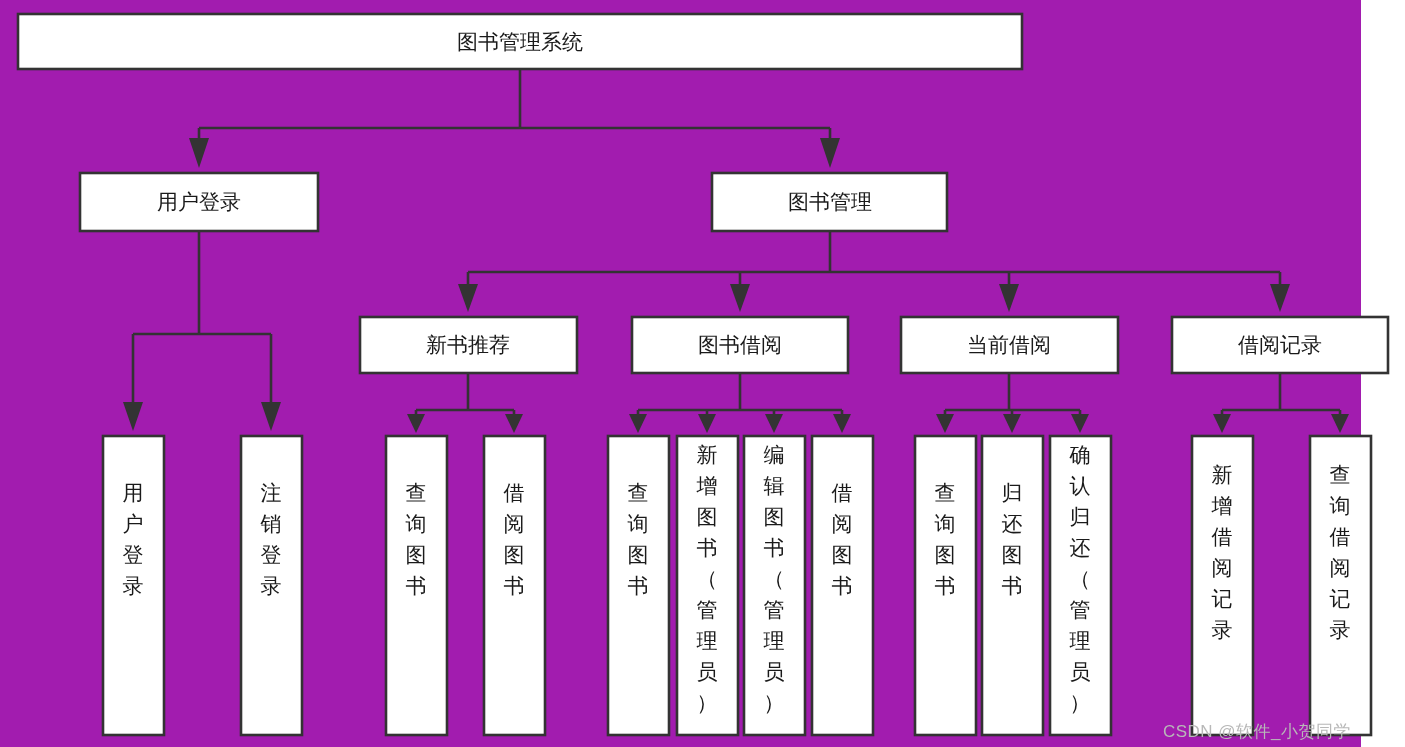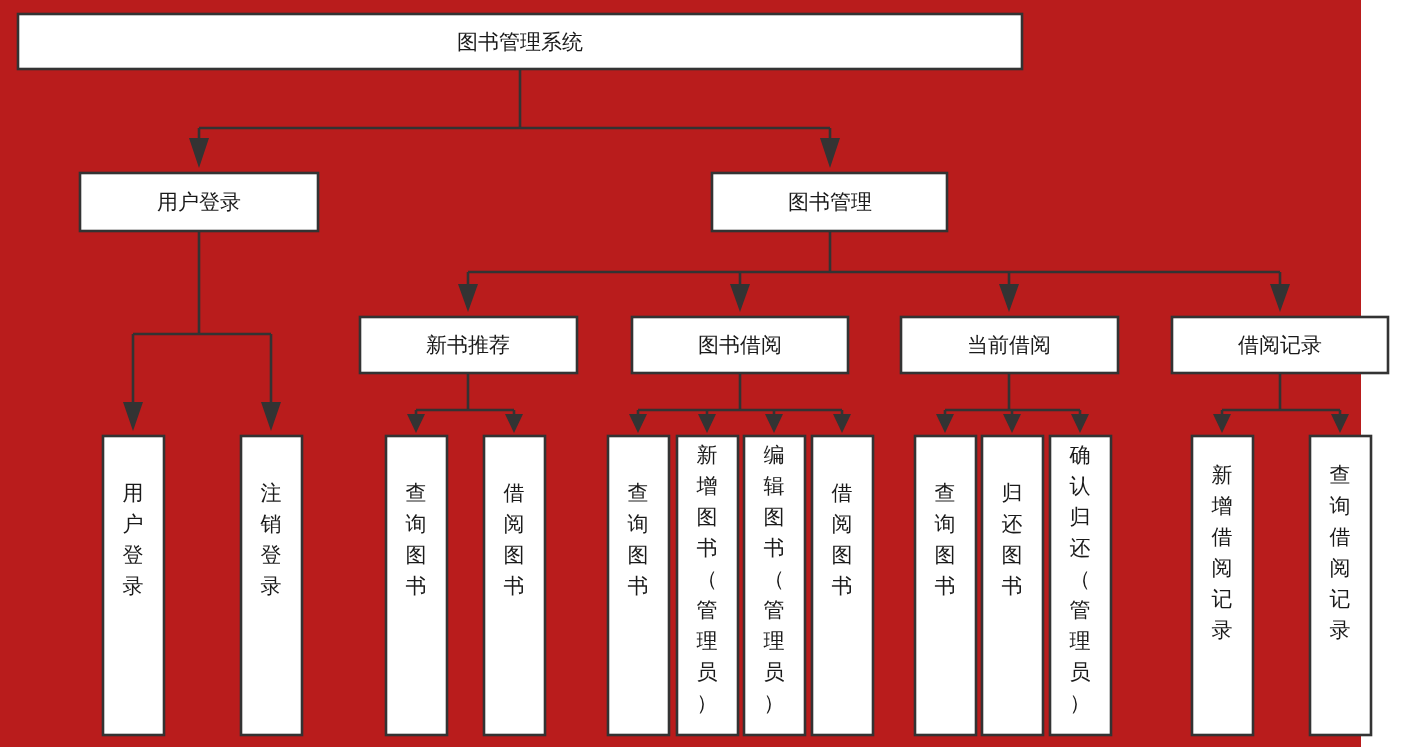--- a/index.html
+++ b/index.html
@@ -11,21 +11,21 @@
   body {
     width: 1405px;
     height: 747px;
     font-family: "Liberation Sans", "DejaVu Sans", sans-serif;
     overflow: hidden;
   }
   #diagram-root {
     position: relative;
     width: 1361px;
     height: 747px;
-    background: #b91c1c;
+    background: #a21caf;
   }
   svg#flow-svg {
     position: absolute;
     left: 0;
     top: 0;
     width: 1405px;
     height: 747px;
     display: block;
   }
   .node-box {
@@ -238,14 +238,15 @@
       </g>
 
       <g>
         <rect class="node-box" x="1310" y="436" width="61" height="299"></rect>
         <text class="node-label-v vert-text" x="1340" y="482"><tspan x="1340" y="482">查</tspan><tspan x="1340" y="513">询</tspan><tspan x="1340" y="544">借</tspan><tspan x="1340" y="575">阅</tspan><tspan x="1340" y="606">记</tspan><tspan x="1340" y="637">录</tspan></text>
       </g>
 
     </g>
   </svg>
 
+  <div class="watermark-text">CSDN @软件_小贺同学</div>
 
 </div>
 
 </body></html>

